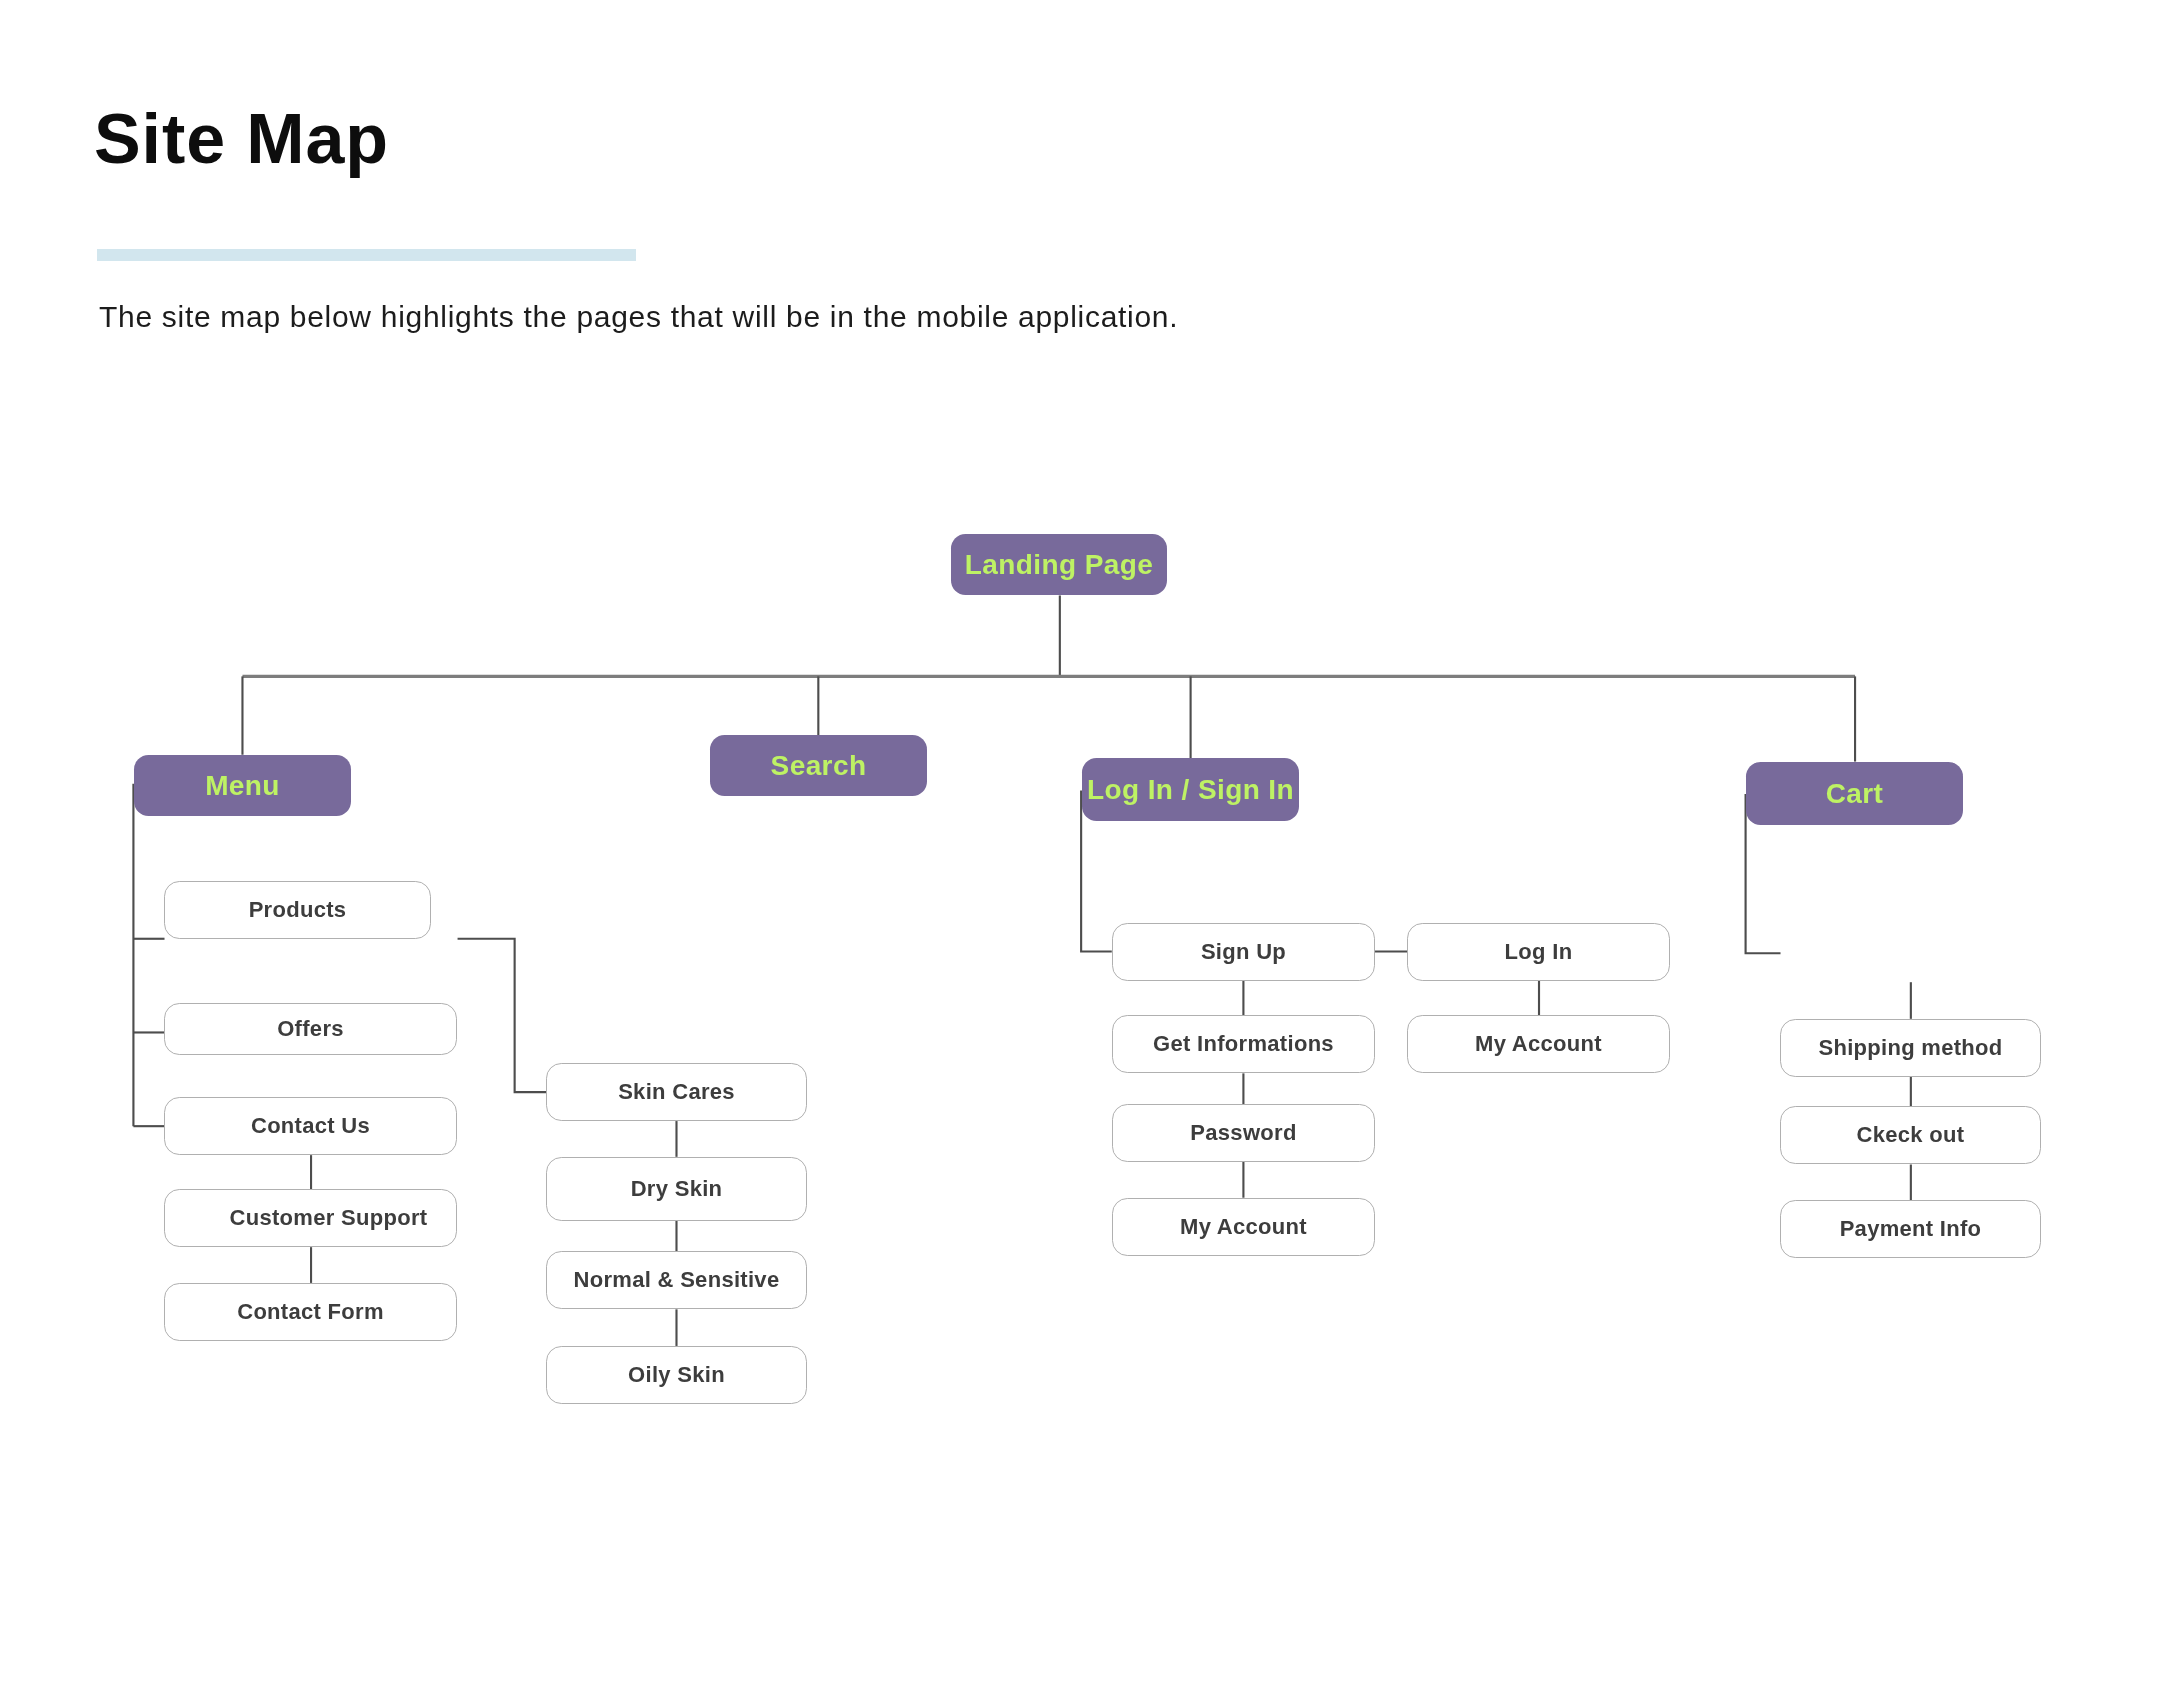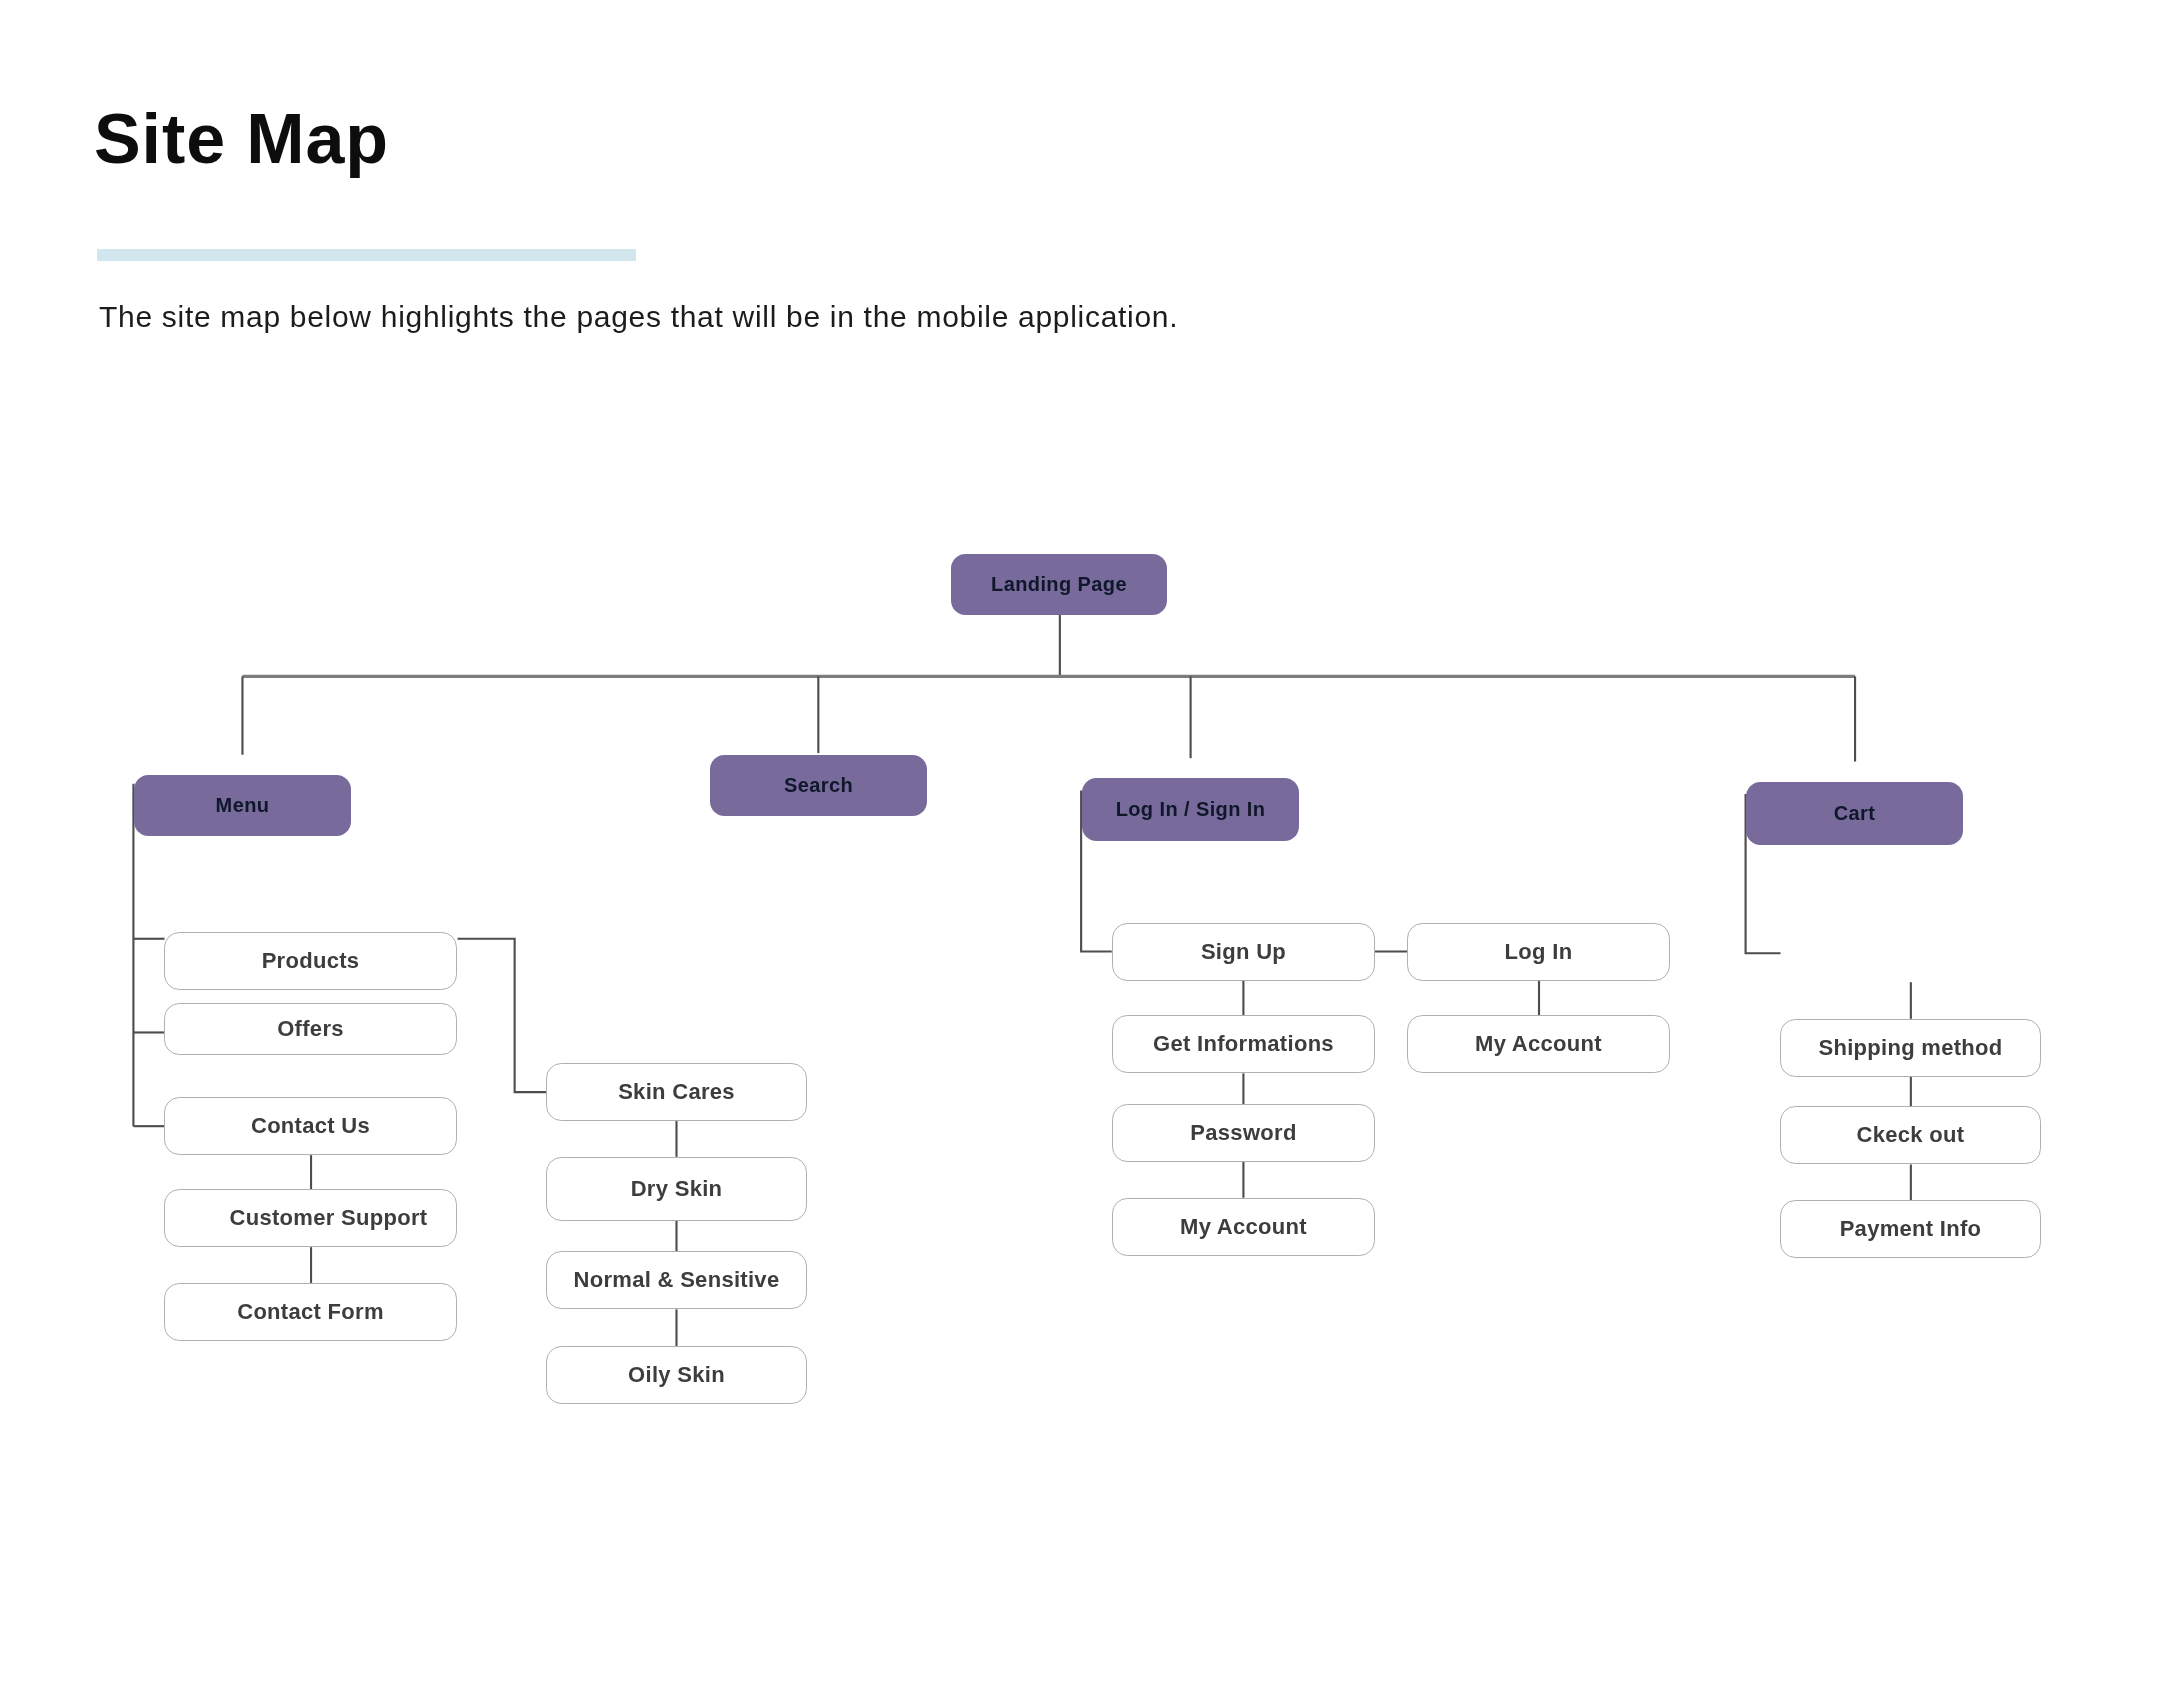--- a/index.html
+++ b/index.html
@@ -47,26 +47,25 @@
   .node {
     position:absolute;
     display:flex;
     align-items:center;
     justify-content:center;
     text-align:center;
     box-sizing:border-box;
   }
   .pnode {
     background:#786a9b;
-    color:#0f172a;
+    color:#bef264;
     border-radius:14.5px;
-    font-size:20px;
+    font-size:28px;
     font-weight:700;
     letter-spacing:0.4px;
-    margin-top:20px;
   }
   .wnode {
     background:#ffffff;
     border:1.7px solid #b0b0b0;
     border-radius:15.3px;
     color:#3d3d3d;
     font-size:22px;
     font-weight:700;
     letter-spacing:0.3px;
   }
@@ -109,21 +108,21 @@
     <path d="M2243 1367 V1409"></path>
   </svg>
 
   <div class="node pnode" style="left:951px; top:534px; width:216px; height:61px;">Landing Page</div>
 
   <div class="node pnode" style="left:134px; top:755px; width:217px; height:61px;">Menu</div>
   <div class="node pnode" style="left:710px; top:735px; width:217px; height:61px;">Search</div>
   <div class="node pnode" style="left:1082px; top:758px; width:217px; height:63px;">Log In / Sign In</div>
   <div class="node pnode" style="left:1746px; top:762px; width:217px; height:63px;">Cart</div>
 
-  <div class="node wnode" style="left:164px; top:932px; width:293px; height:58px;">Products</div>
+  <div class="node wnode" style="left:164px; top:881px; width:267px; height:58px;">Products</div>
   <div class="node wnode" style="left:164px; top:1003px; width:293px; height:52px;">Offers</div>
   <div class="node wnode" style="left:164px; top:1097px; width:293px; height:58px;">Contact Us</div>
   <div class="node wnode" style="left:164px; top:1189px; width:293px; height:58px;padding-left:36px;">Customer Support</div>
   <div class="node wnode" style="left:164px; top:1283px; width:293px; height:58px;">Contact Form</div>
 
   <div class="node wnode" style="left:546px; top:1063px; width:261px; height:58px;">Skin Cares</div>
   <div class="node wnode" style="left:546px; top:1157px; width:261px; height:64px;">Dry Skin</div>
   <div class="node wnode" style="left:546px; top:1251px; width:261px; height:58px;">Normal &amp; Sensitive</div>
   <div class="node wnode" style="left:546px; top:1346px; width:261px; height:58px;">Oily Skin</div>
 

